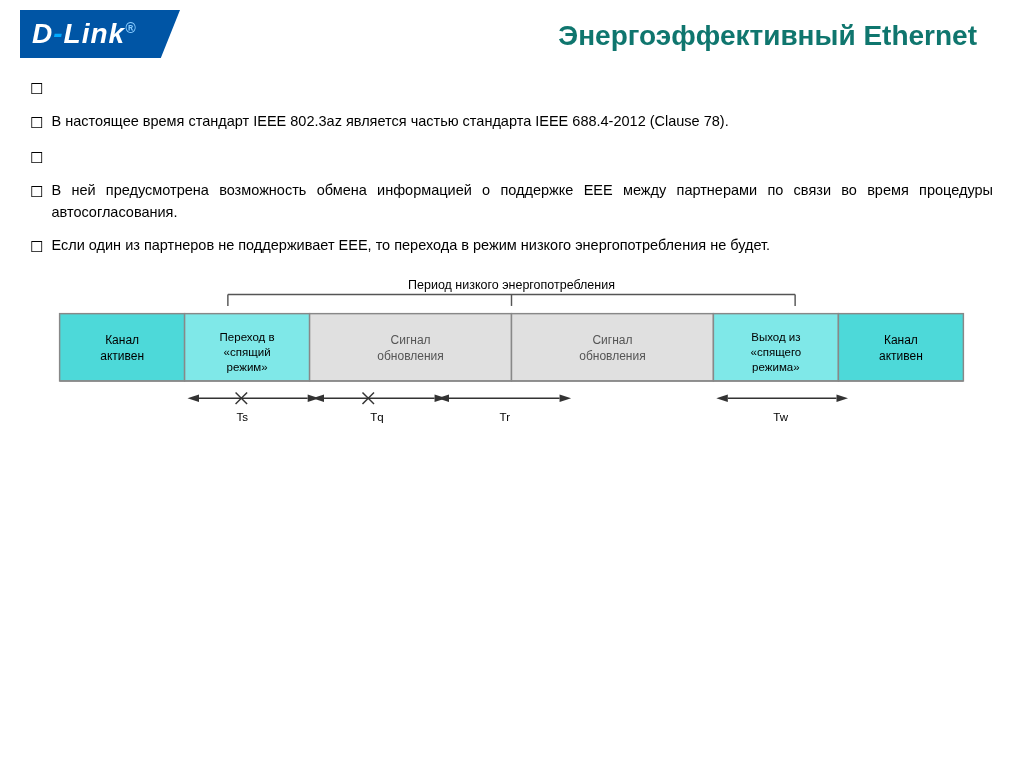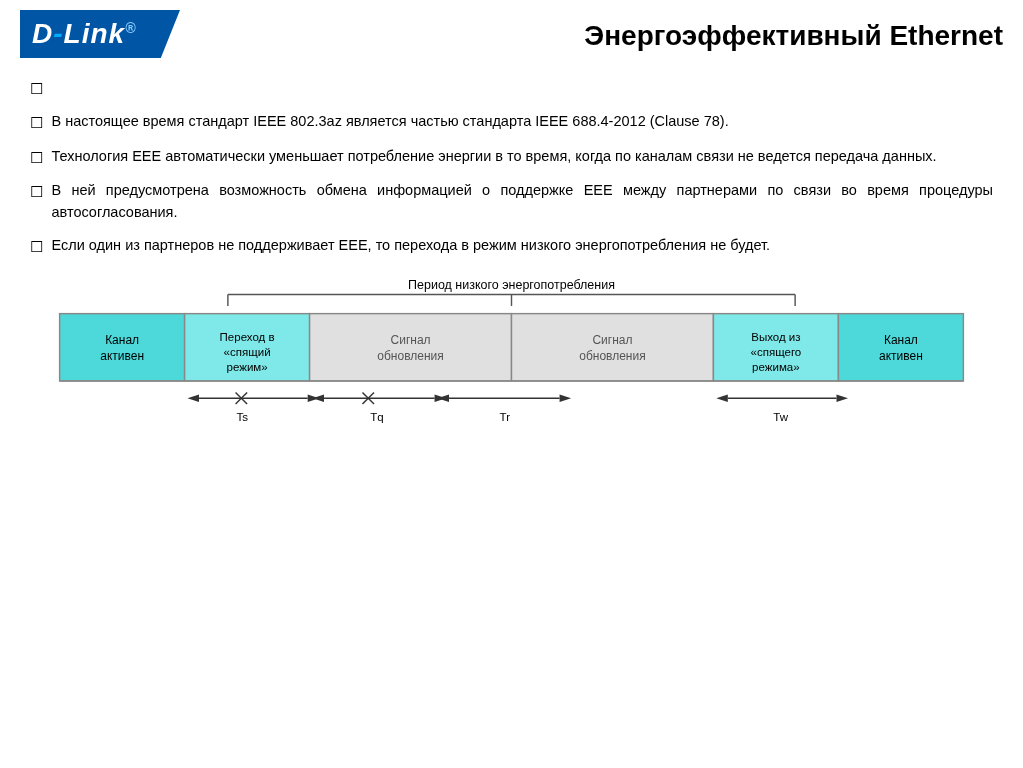--- a/index.html
+++ b/index.html
@@ -9,21 +9,21 @@
       background: #ffffff;
       font-family: Arial, sans-serif;
       overflow: hidden;
     }
 
     
     .header {
       display: flex;
       align-items: flex-start;
       justify-content: space-between;
-      padding: 10px 20px 0 20px;
+      padding: 10px 46px 0 20px;
     }
 
     .logo-area {
       background: #0055a5;
       padding: 8px 16px 8px 12px;
       clip-path: polygon(0 0, 100% 0, 88% 100%, 0 100%);
       display: flex;
       align-items: center;
       min-width: 160px;
     }
@@ -36,21 +36,21 @@
       letter-spacing: 1px;
     }
 
     .logo-dot {
       color: #00aaff;
     }
 
     .page-title {
       font-size: 28px;
       font-weight: bold;
-      color: #000000;
+      color: #0f766e;
       text-align: right;
       padding-top: 10px;
       flex: 1;
       padding-left: 20px;
     }
 
     
     .content {
       padding: 18px 30px 10px 30px;
     }
@@ -107,23 +107,20 @@
 
   <div class="bullet-item">
     <span class="bullet-checkbox">☐</span>
     <span class="bullet-text">
       В настоящее время стандарт IEEE 802.3az является частью стандарта IEEE 688.4-2012 (Clause 78).
     </span>
   </div>
 
   <div class="bullet-item">
     <span class="bullet-checkbox">☐</span>
-    <span class="bullet-text">
-      Технология EEE автоматически уменьшает потребление энергии в то время, когда по каналам связи не ведется передача данных.
-    </span>
   </div>
 
   <div class="bullet-item">
     <span class="bullet-checkbox">☐</span>
     <span class="bullet-text">
       В ней предусмотрена возможность обмена информацией о поддержке EEE между партнерами по связи во время процедуры автосогласования.
     </span>
   </div>
 
   <div class="bullet-item">

